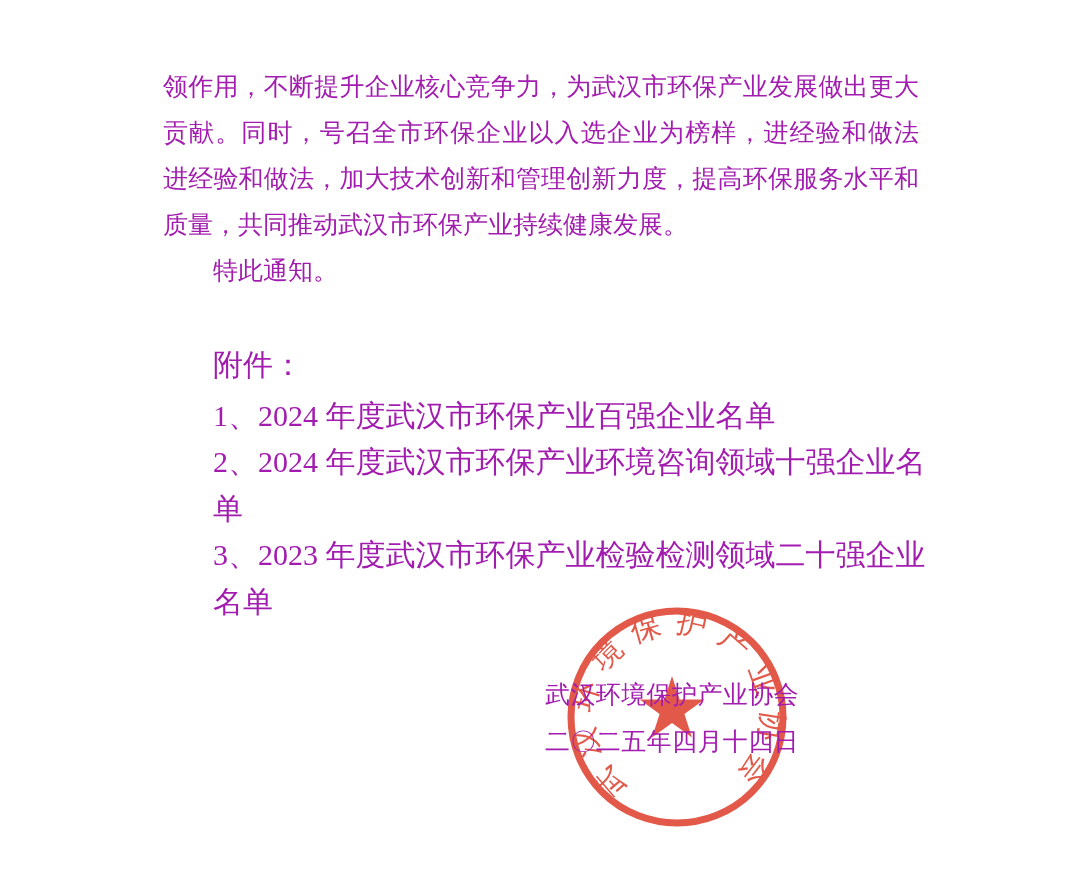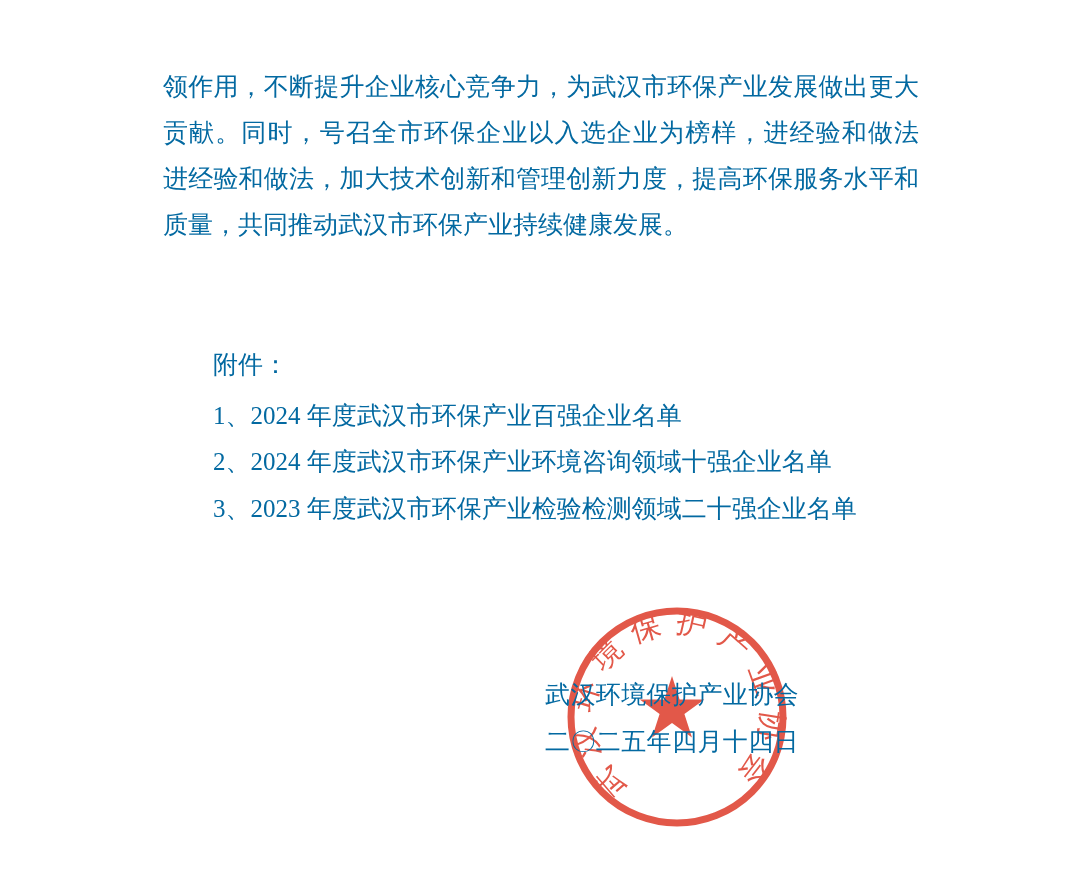--- a/index.html
+++ b/index.html
@@ -3,21 +3,21 @@
 <meta charset="utf-8">
 <style>
   html, body { margin: 0; padding: 0; background: #ffffff; }
   .page {
     position: relative;
     width: 968px;
     height: 892px;
     background: #ffffff;
     overflow: hidden;
     font-family: "Liberation Serif", "DejaVu Serif", serif;
-    color: #0369a1;
+    color: #a21caf;
   }
   .body-text {
     position: absolute;
     left: 163px;
     top: 64px;
     width: 756px;
     font-size: 25px;
     line-height: 46px;
   }
   .body-text .jline {
@@ -25,21 +25,21 @@
     text-align-last: justify;
   }
   .body-text .indent {
     padding-left: 50px;
   }
   .attachment {
     position: absolute;
     left: 213px;
     top: 342px;
     width: 720px;
-    font-size: 25px;
+    font-size: 30px;
     line-height: 46.5px;
   }
   .attachment .attachment-label {
     margin-bottom: 4px;
   }
   .signature {
     position: absolute;
     left: 545px;
     top: 671px;
     font-size: 25px;
@@ -66,20 +66,21 @@
 </head>
 <body>
 
 <div class="page">
 
   <div class="body-text">
     <div class="jline">领作用，不断提升企业核心竞争力，为武汉市环保产业发展做出更大</div>
     <div class="jline">贡献。同时，号召全市环保企业以入选企业为榜样，进经验和做法</div>
     <div class="jline">进经验和做法，加大技术创新和管理创新力度，提高环保服务水平和</div>
     <div>质量，共同推动武汉市环保产业持续健康发展。</div>
+    <div class="indent">特此通知。</div>
   </div>
 
   <div class="attachment">
     <div class="attachment-label">附件：</div>
     <div>1、2024 年度武汉市环保产业百强企业名单</div>
     <div>2、2024 年度武汉市环保产业环境咨询领域十强企业名单</div>
     <div>3、2023 年度武汉市环保产业检验检测领域二十强企业名单</div>
   </div>
 
   <svg class="seal" viewBox="0 0 240 240" xmlns="http://www.w3.org/2000/svg">

